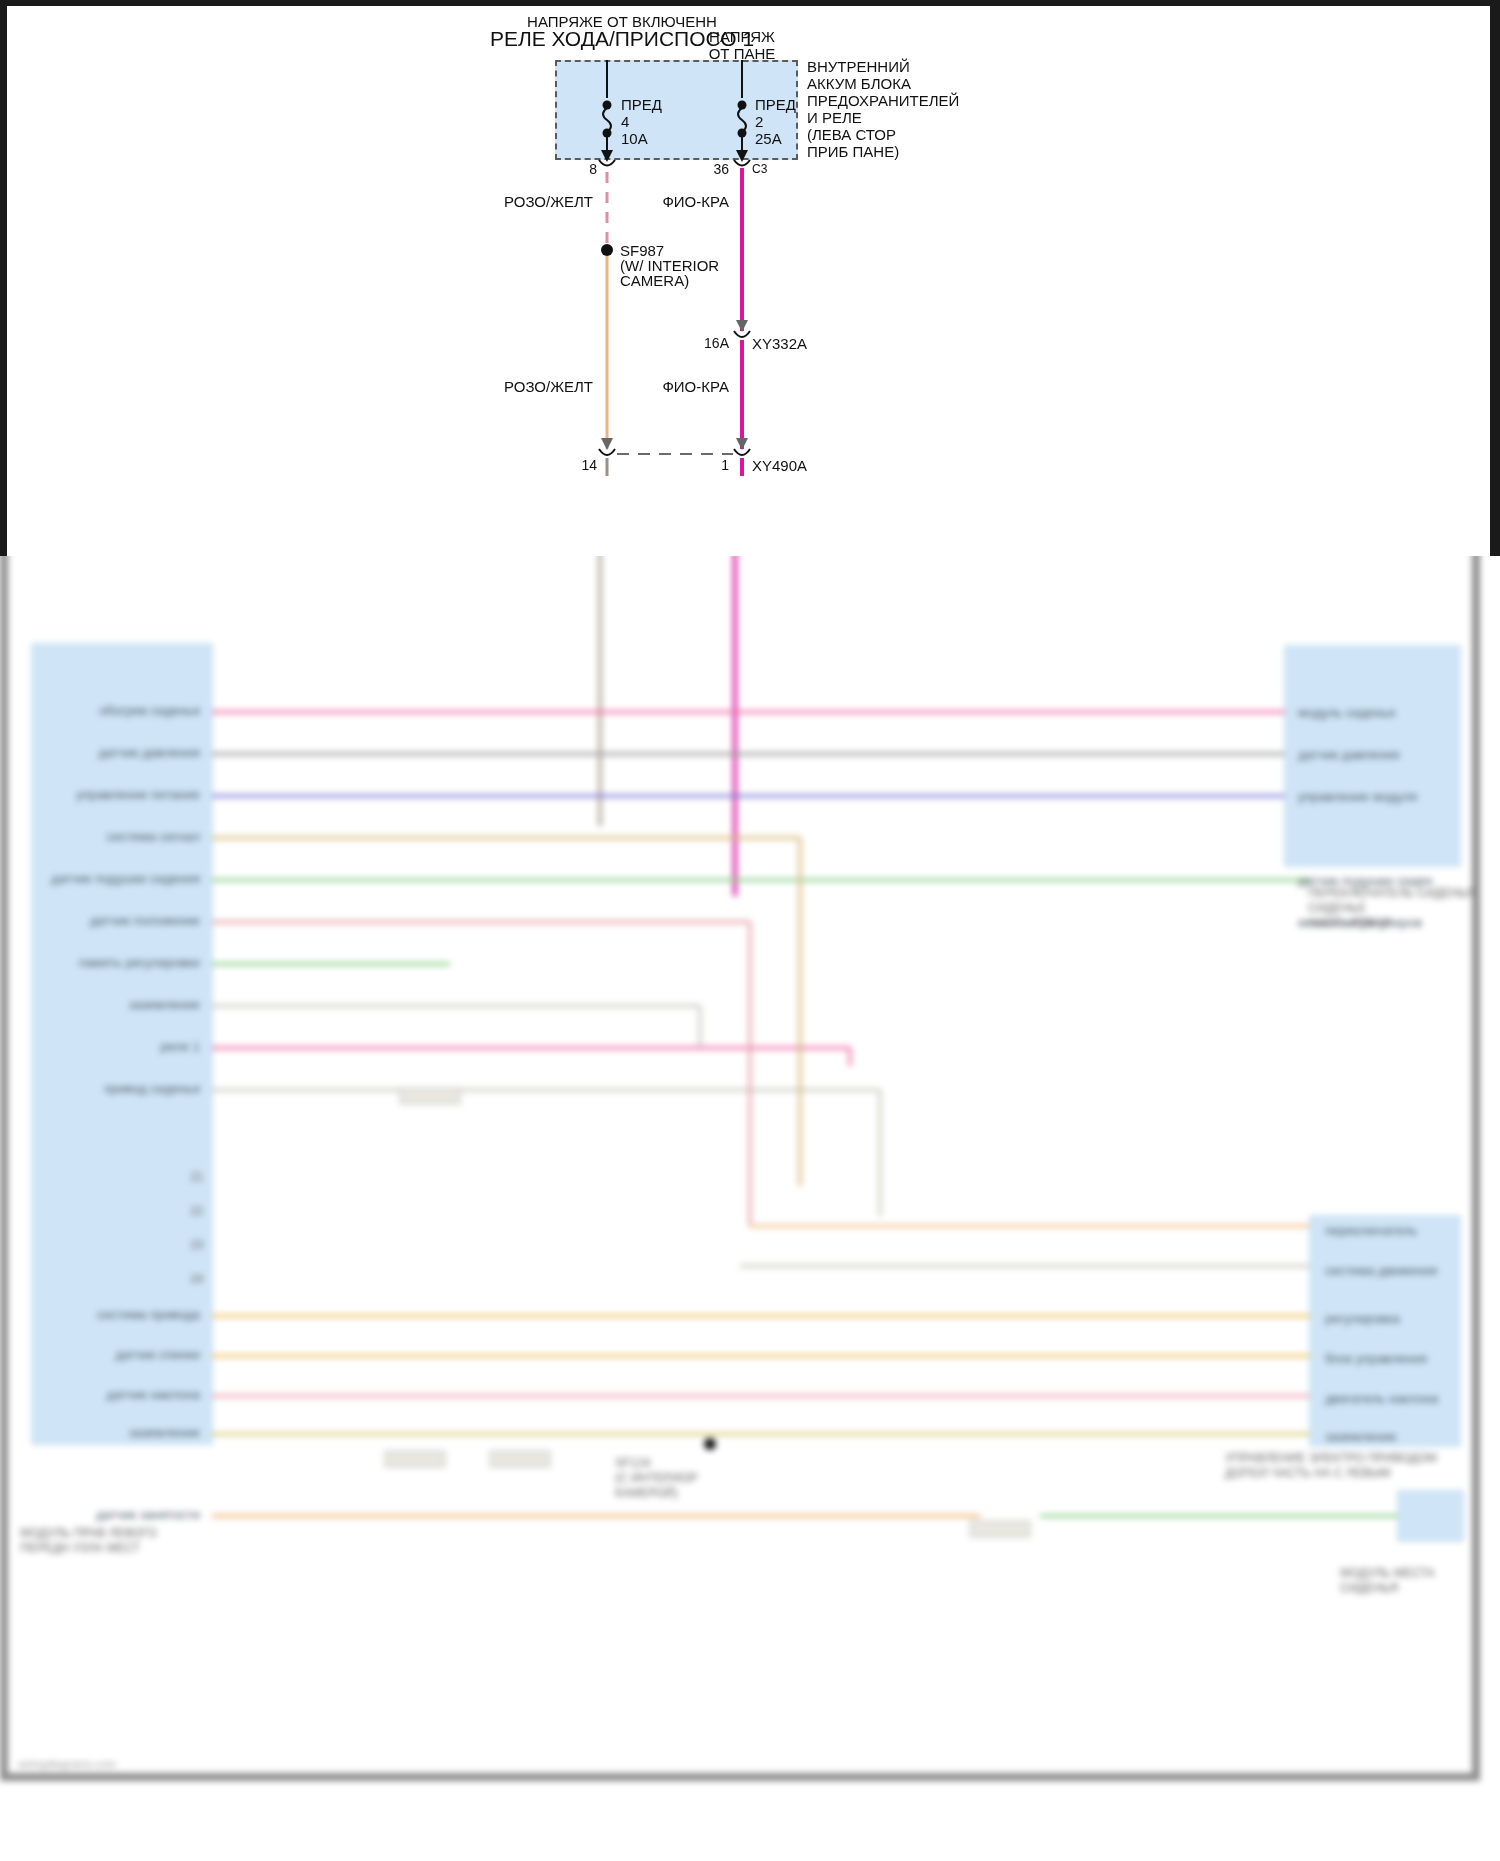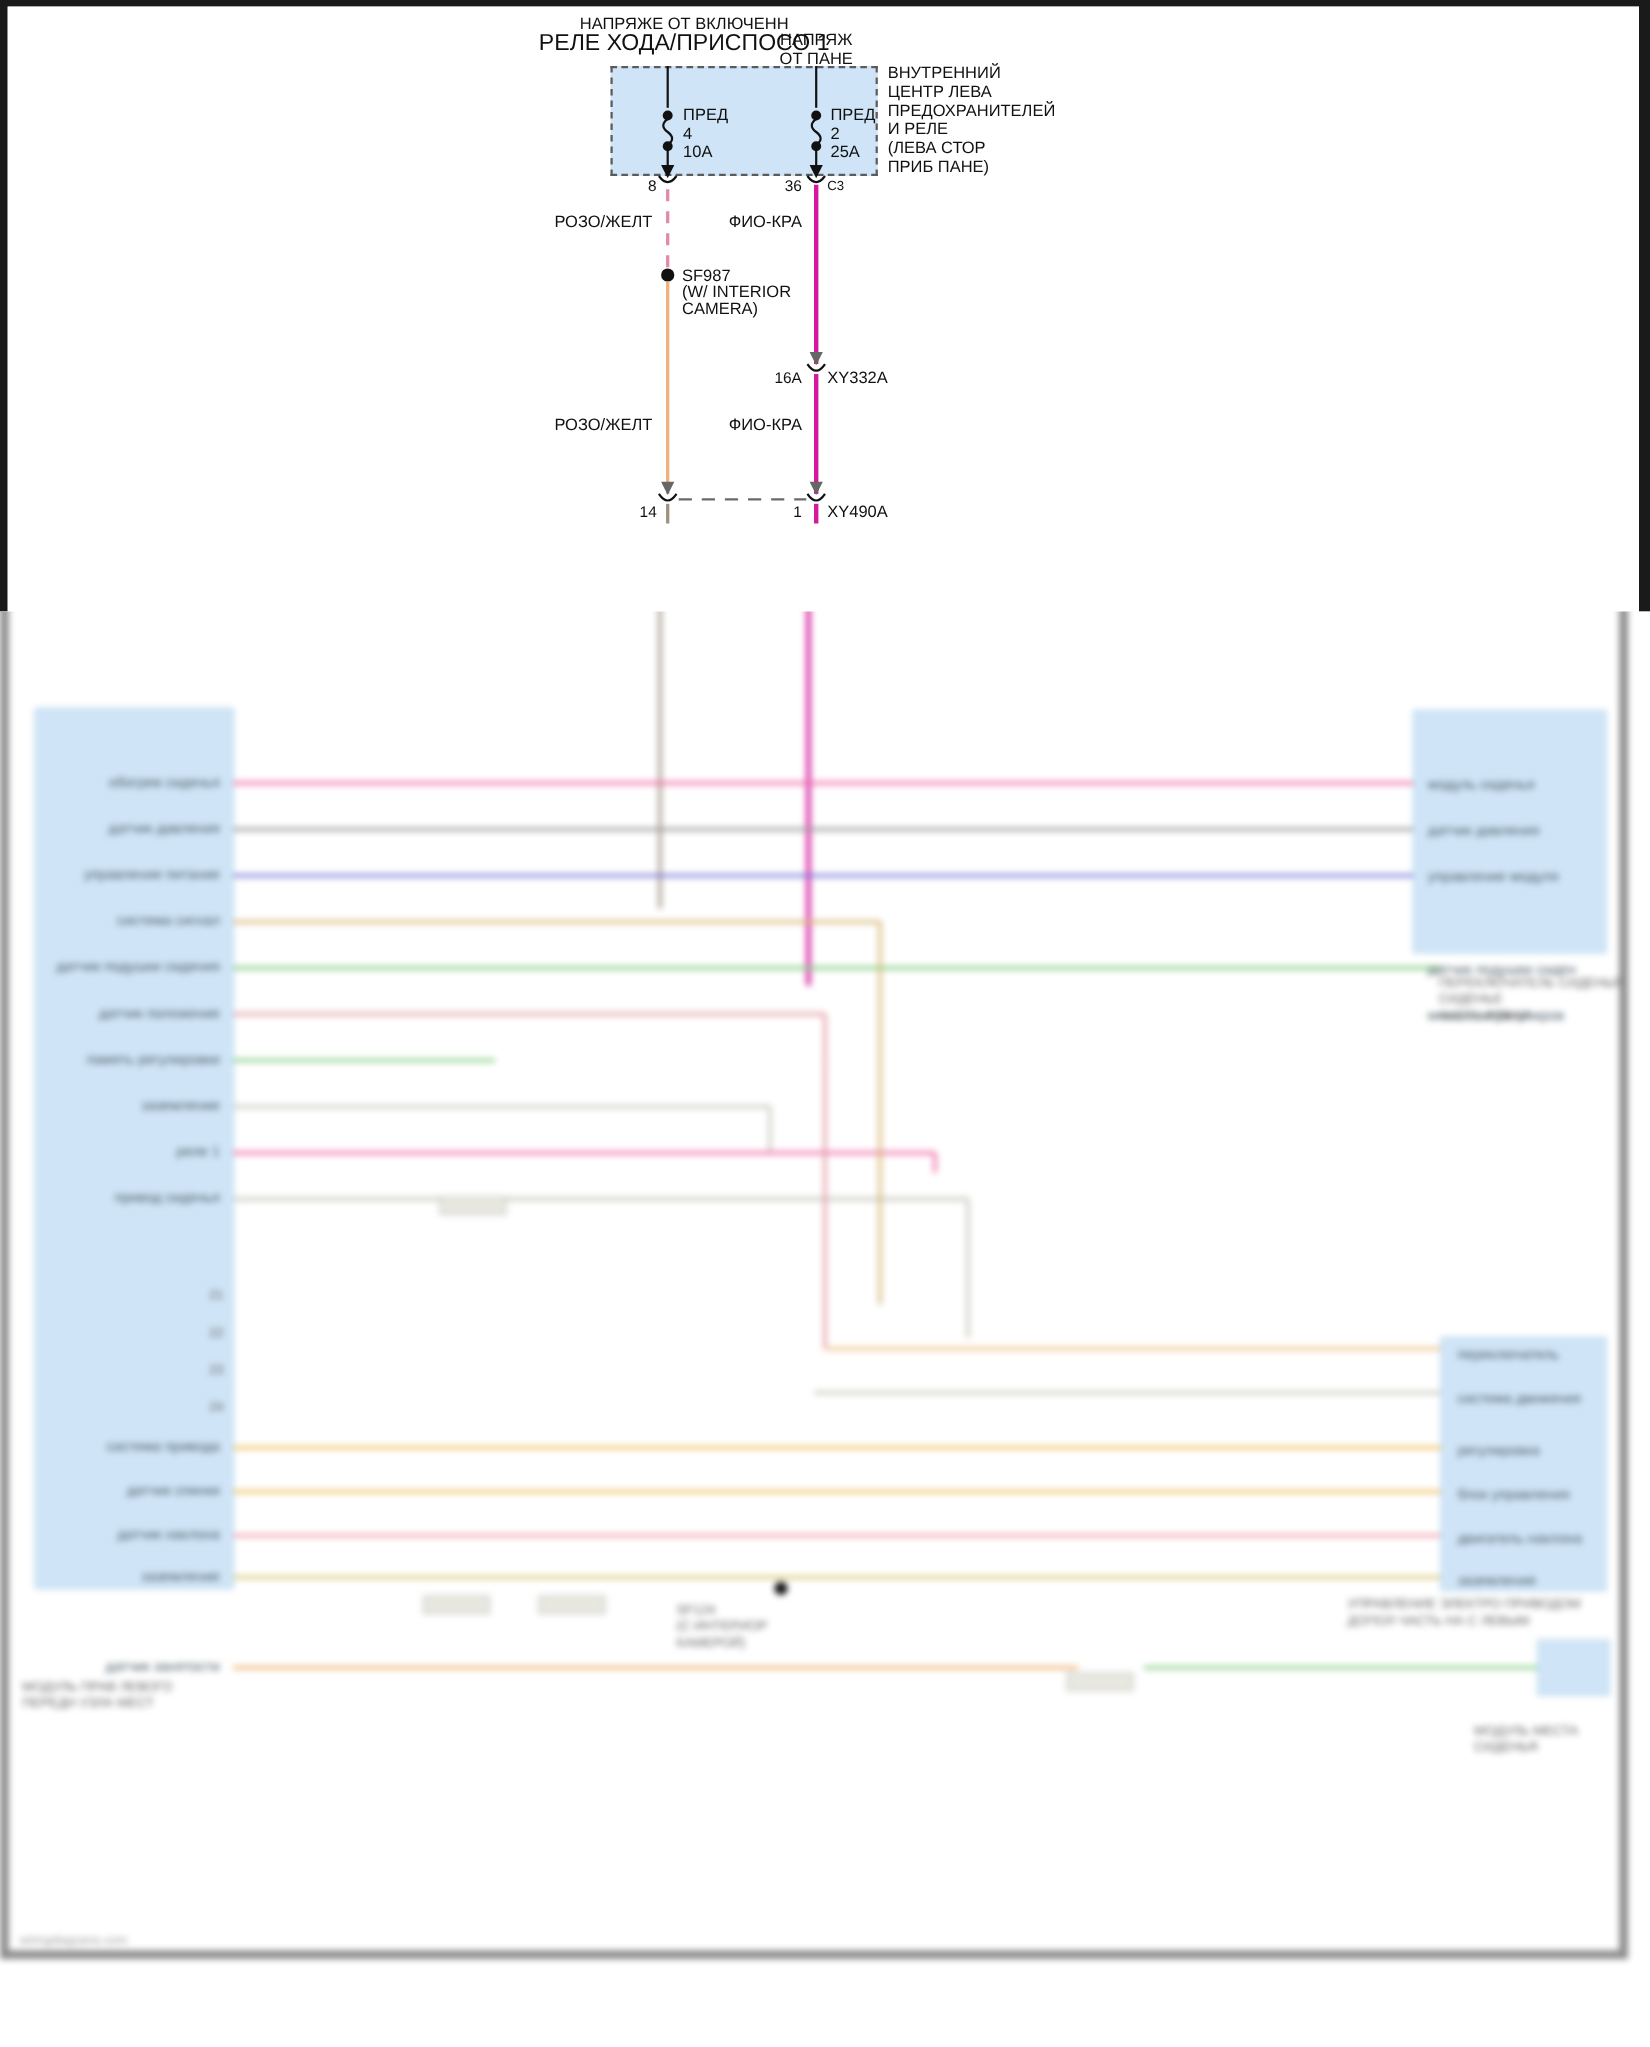--- a/index.html
+++ b/index.html
@@ -91,21 +91,21 @@
 
       <div class="txt" style="left:614px;top:90px;">ПРЕД</div>
       <div class="txt" style="left:614px;top:107px;">4</div>
       <div class="txt" style="left:614px;top:124px;">10A</div>
 
       <div class="txt" style="left:748px;top:90px;">ПРЕД</div>
       <div class="txt" style="left:748px;top:107px;">2</div>
       <div class="txt" style="left:748px;top:124px;">25A</div>
 
       <div class="txt" style="left:800px;top:52px;">ВНУТРЕННИЙ</div>
-      <div class="txt" style="left:800px;top:69px;">ЦЕНТР ЛЕВА</div>
+      <div class="txt" style="left:800px;top:69px;">АККУМ БЛОКА</div>
       <div class="txt" style="left:800px;top:86px;">ПРЕДОХРАНИТЕЛЕЙ</div>
       <div class="txt" style="left:800px;top:103px;">И РЕЛЕ</div>
       <div class="txt" style="left:800px;top:120px;">(ЛЕВА СТОР</div>
       <div class="txt" style="left:800px;top:137px;">ПРИБ ПАНЕ)</div>
 
       <div class="txt r" style="left:556px;top:155px;width:34px;font-size:14px;">8</div>
       <div class="txt r" style="left:686px;top:155px;width:36px;font-size:14px;">36</div>
       <div class="txt" style="left:745px;top:155px;font-size:12px;">C3</div>
 
       <div class="txt r" style="left:420px;top:187px;width:166px;">РОЗО/ЖЕЛТ</div>

